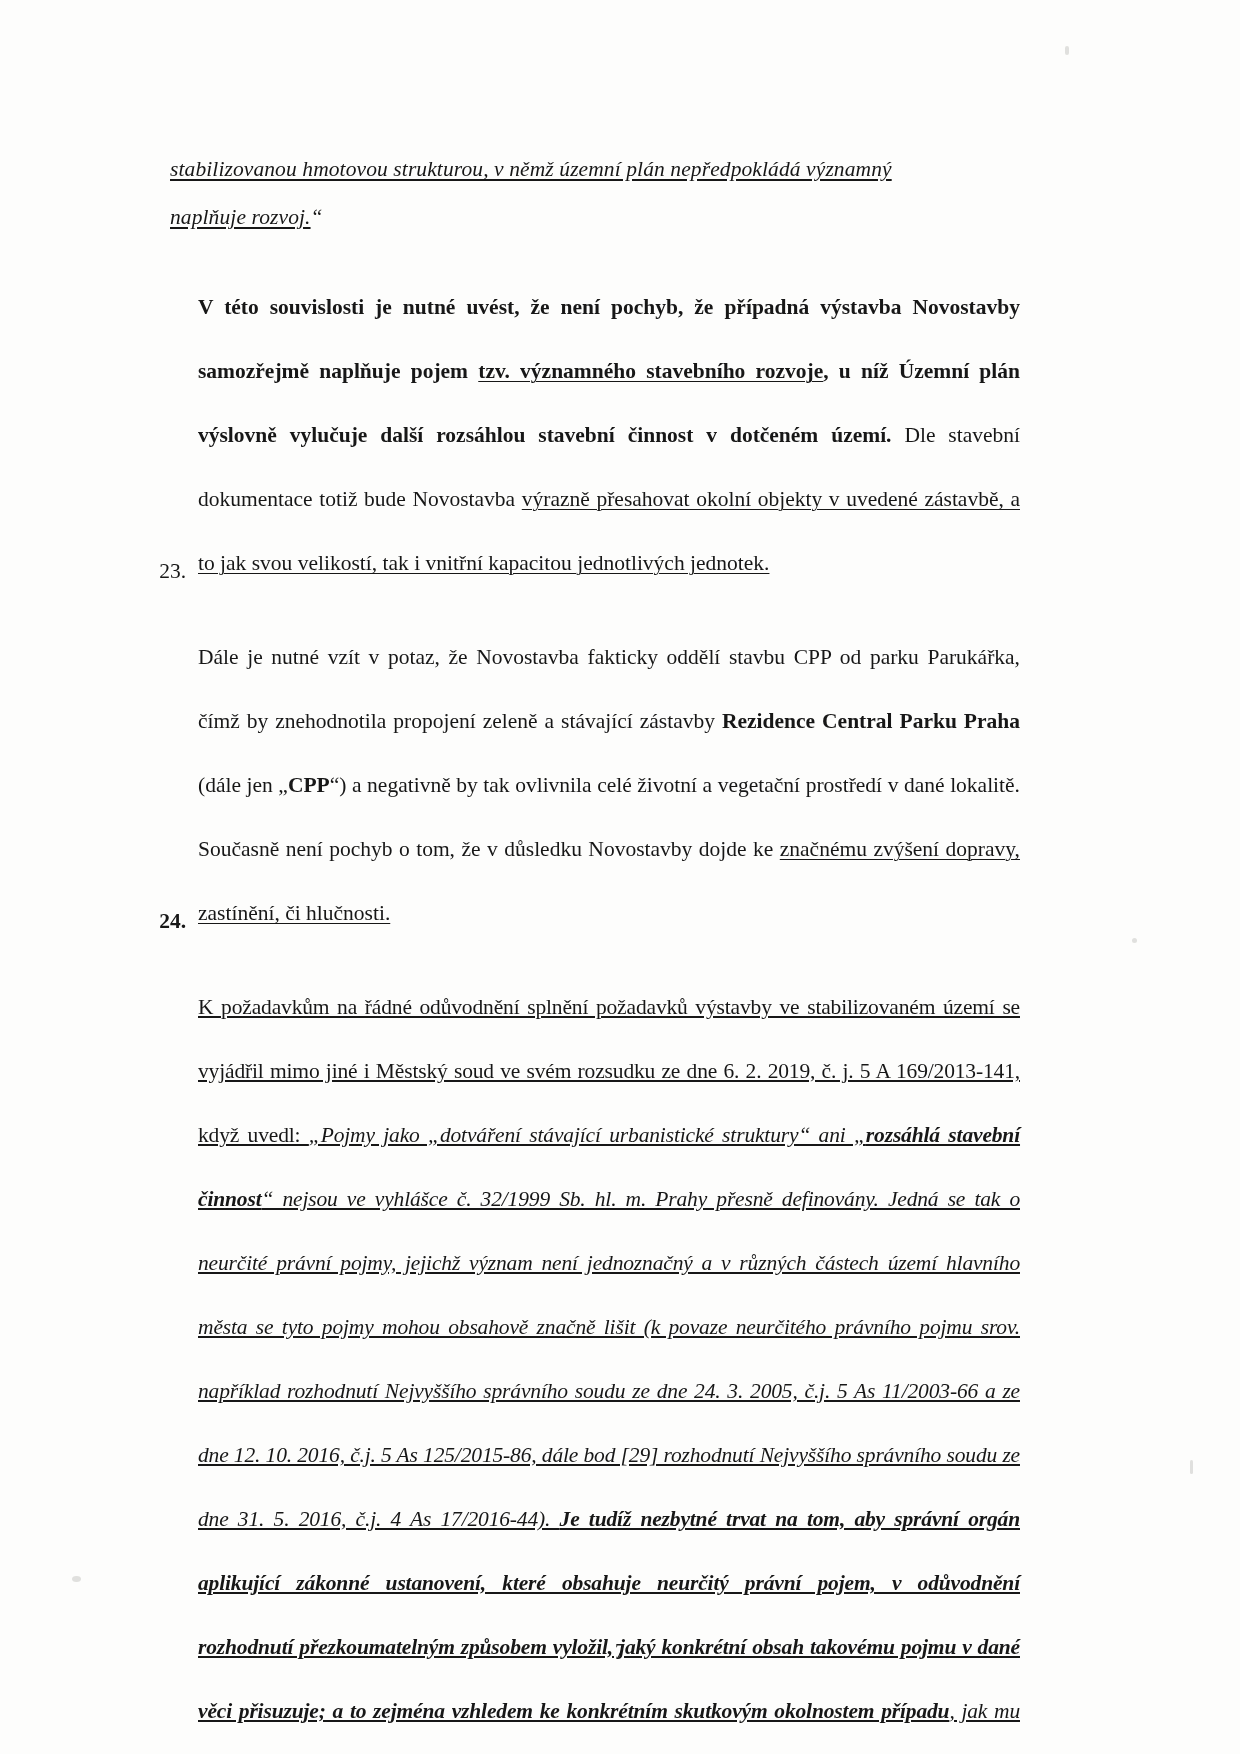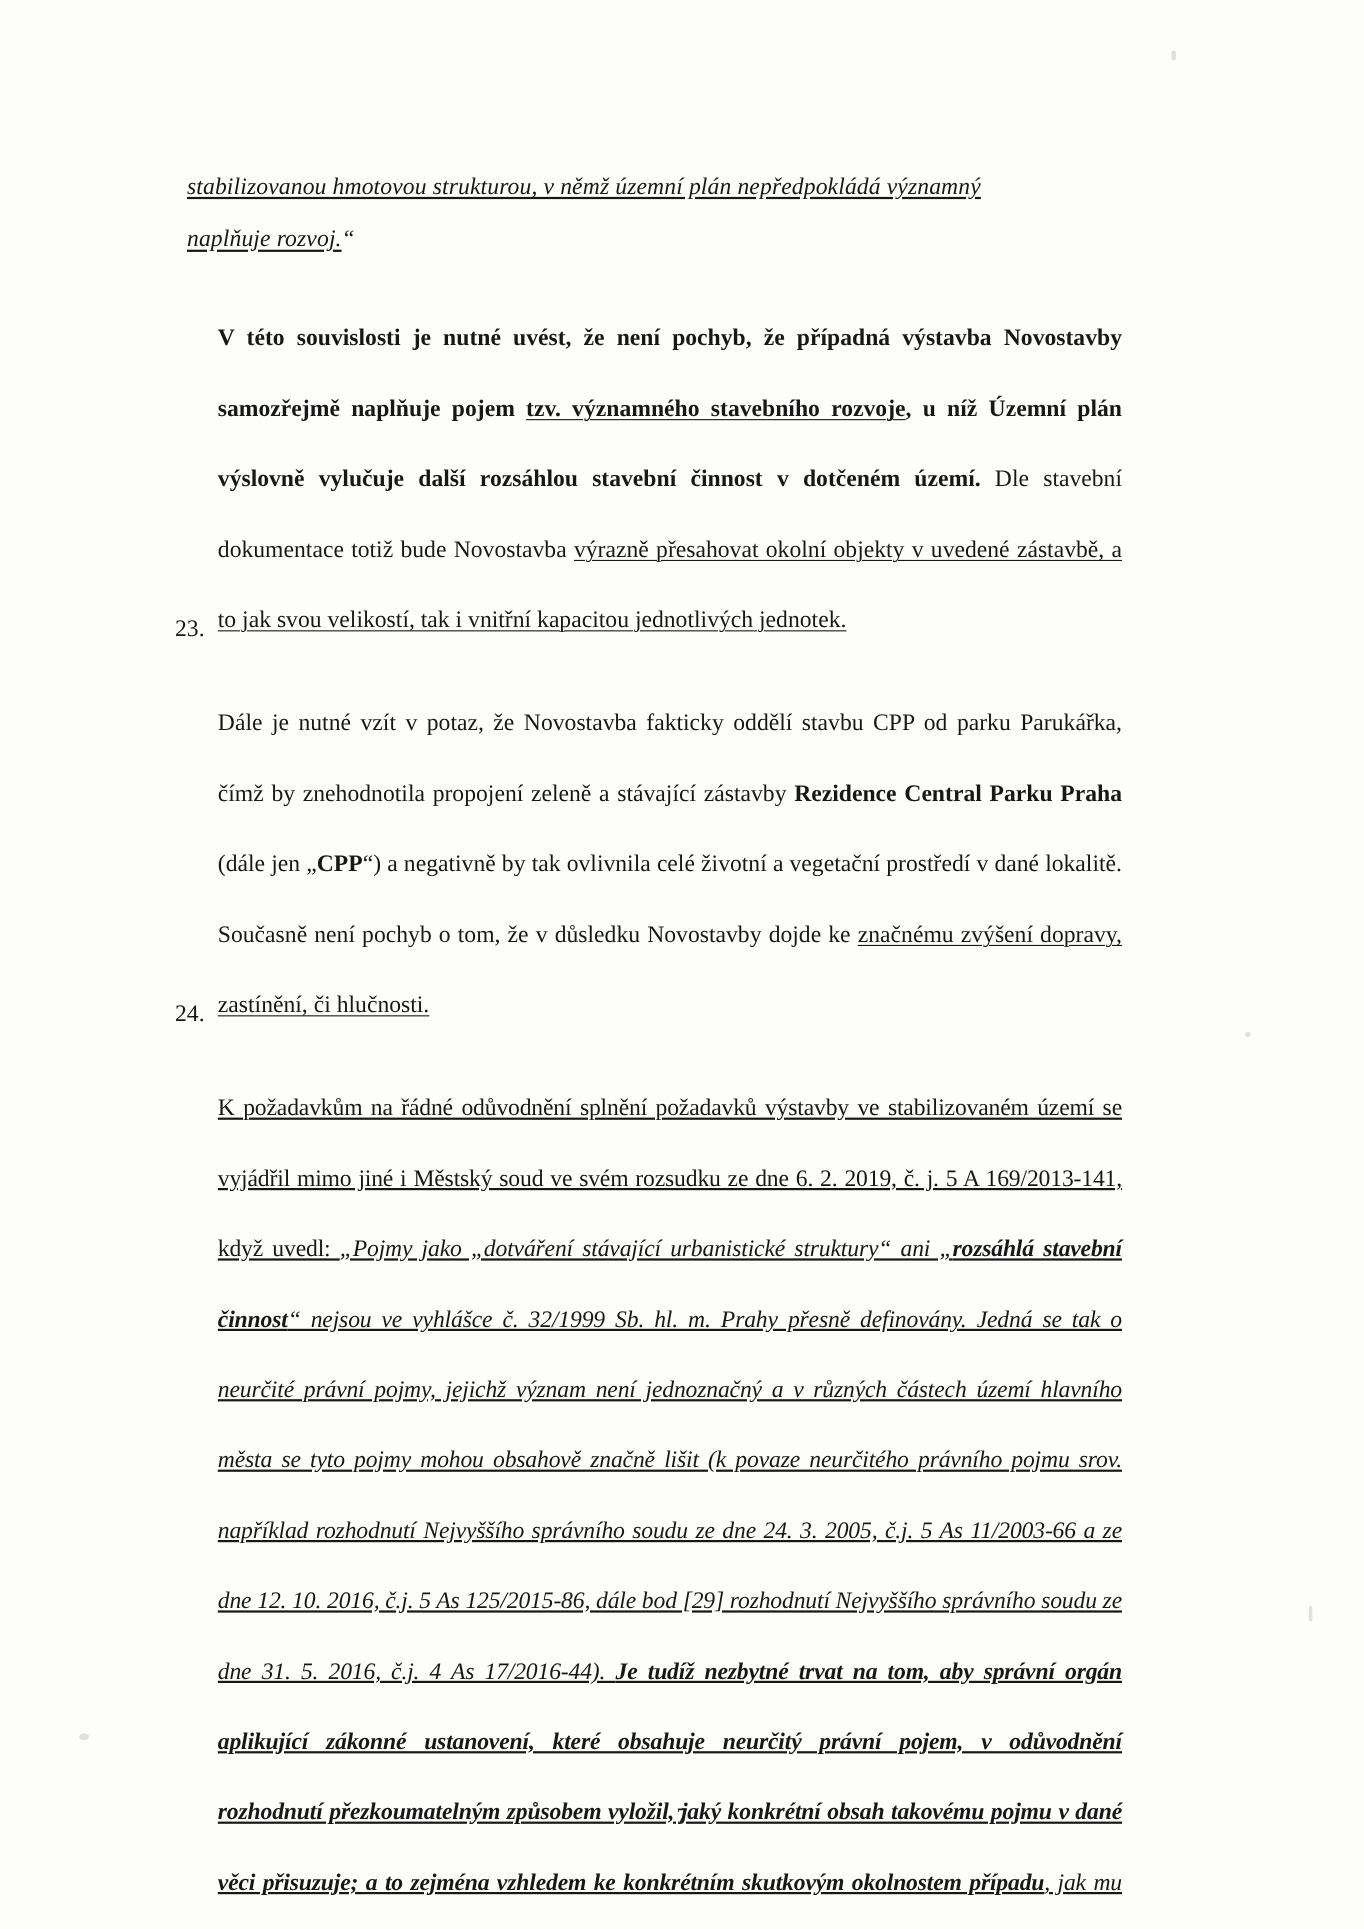--- a/index.html
+++ b/index.html
@@ -70,21 +70,21 @@
     text-justify: inter-word;
     hyphens: none;
   }
 
   
   .p23 .para-body { }
   .b { font-weight: bold; }
   .i { font-style: italic; }
   .bi { font-weight: bold; font-style: italic; }
   .u  { text-decoration: underline; text-underline-offset: 3px; text-decoration-thickness: 1px; }
-  .p24 .para-num, .p25 .para-num { font-weight: normal; }
+  .p24 .para-num, .p25 .para-num { font-weight: bold; }
 
   
   .cond { letter-spacing: -0.15px; text-decoration: underline; }
 
   .footer-page {
     position: absolute;
     left: 0;
     right: 0;
     top: 1640px;
     text-align: center;

